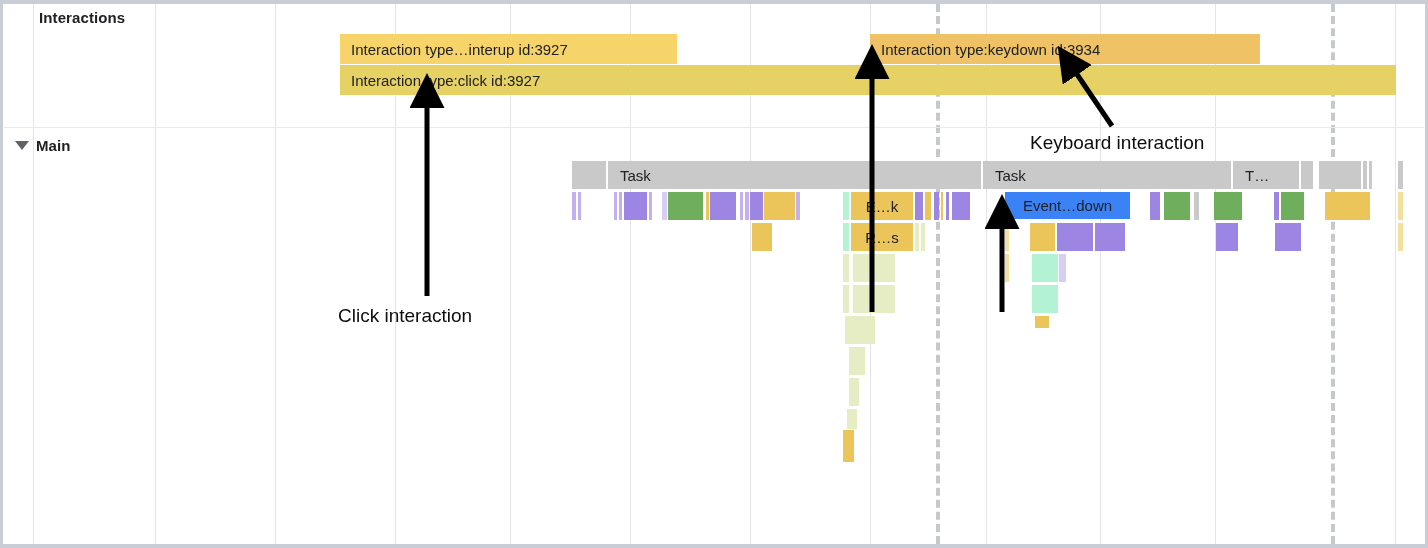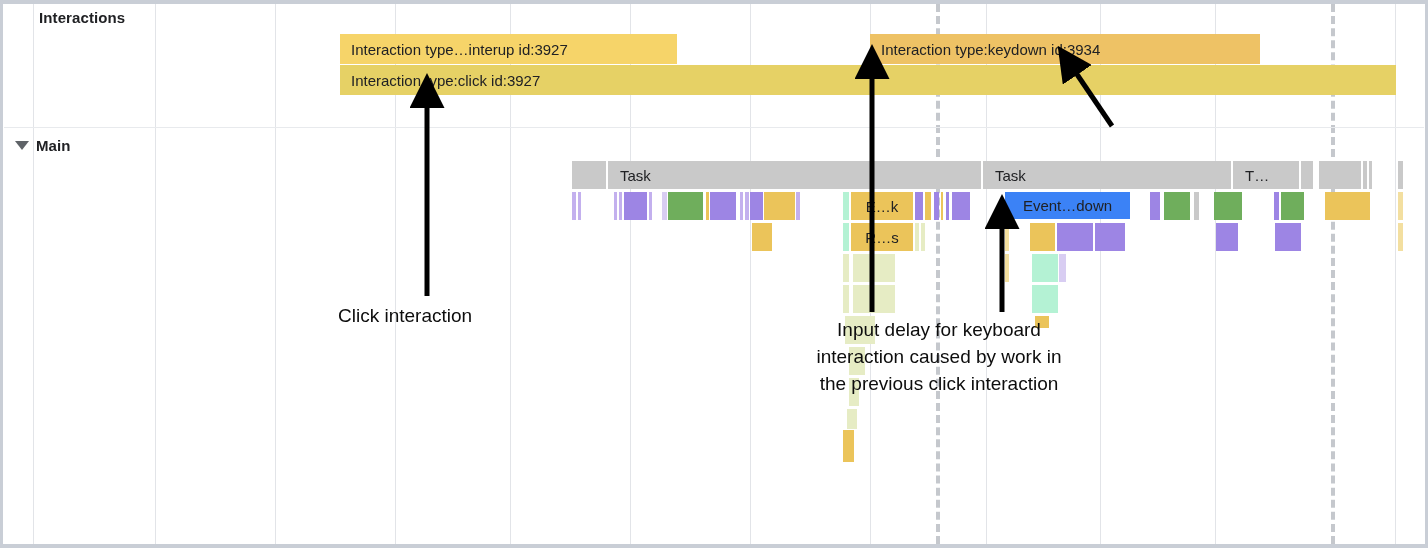--- a/index.html
+++ b/index.html
@@ -188,24 +188,22 @@
       <div class="blk" style="left: 853px; top: 285px; width: 42px; height: 28px; background: rgb(230, 236, 196);"></div>
       <div class="blk" style="left: 845px; top: 316px; width: 30px; height: 28px; background: rgb(230, 236, 196);"></div>
       <div class="blk" style="left: 849px; top: 347px; width: 16px; height: 28px; background: rgb(230, 236, 196);"></div>
       <div class="blk" style="left: 849px; top: 378px; width: 10px; height: 28px; background: rgb(230, 236, 196);"></div>
       <div class="blk" style="left: 847px; top: 409px; width: 10px; height: 20px; background: rgb(230, 236, 196);"></div>
       <div class="blk" style="left: 843px; top: 430px; width: 11px; height: 32px; background: rgb(235, 196, 90);"></div>
     </div>
 
   <div class="anno" style="left:338px;top:302px">Click interaction</div>
 
-
-  <div class="anno center" style="left:782px;top:316px;width:314px">Input delay for keyboard
-interaction caused by work in
-the previous click interaction</div>
+  <div class="anno" style="left:1030px;top:129px">Keyboard interaction</div>
+
 
   <svg class="arrows" viewBox="0 0 1428 548">
     <defs>
       <marker id="ah" markerWidth="7" markerHeight="7" refX="2.6" refY="3.5" orient="auto" markerUnits="strokeWidth">
         <path d="M0,0 L7,3.5 L0,7 z" fill="#000"></path>
       </marker>
     </defs>
     <g stroke="#000" stroke-width="5" fill="none" marker-end="url(#ah)">
       <line x1="427" y1="296" x2="427" y2="95"></line>
       <line x1="1112" y1="126" x2="1070" y2="64"></line>

